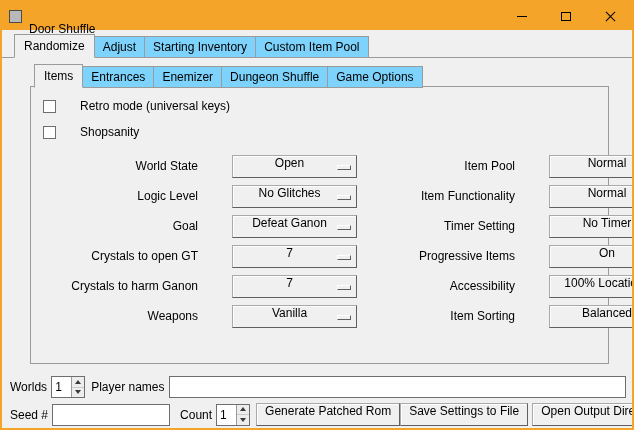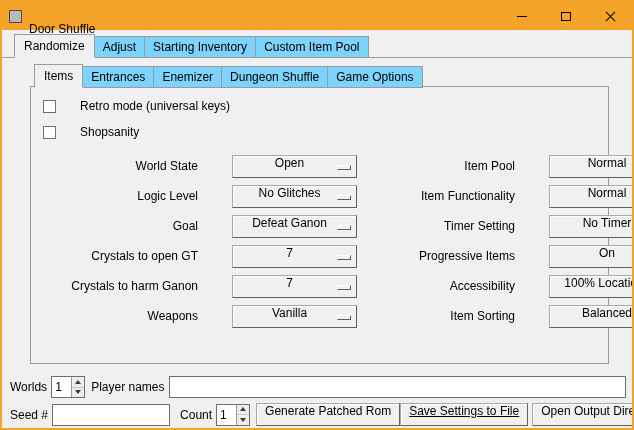--- a/index.html
+++ b/index.html
@@ -54,21 +54,21 @@
   .spin-input { width:19px; border:none; padding:0 0 0 3px; font:12px "Liberation Sans",sans-serif; outline:none; }
   .spin-btns { display:flex; flex-direction:column; width:13px; border-left:1px solid #9a9a9a; }
   .spin-up, .spin-down { flex:1; display:flex; align-items:center; justify-content:center; background:#ededed; cursor:default; }
   .spin-up { border-bottom:1px solid #c9c9c9; }
   .spin-up::after { content:""; border-left:3px solid transparent; border-right:3px solid transparent; border-bottom:4px solid #3a3a3a; }
   .spin-down::after { content:""; border-left:3px solid transparent; border-right:3px solid transparent; border-top:4px solid #3a3a3a; }
   .btn { padding:0 8px; }
   .lbl { white-space:nowrap; }
   .ml6 { margin-left:6px; } .ml4 { margin-left:4px; } .ml10 { margin-left:10px; }
   .grow { flex:1; }
-  .push { margin-left:auto;text-decoration:underline; }
+  .push { margin-left:auto; }
 </style>
 </head>
 <body>
 
 <div class="window">
 
   <div class="titlebar">
     <span class="app-icon"></span>
     <span class="title">Door Shuffle</span>
     <div class="win-controls">

